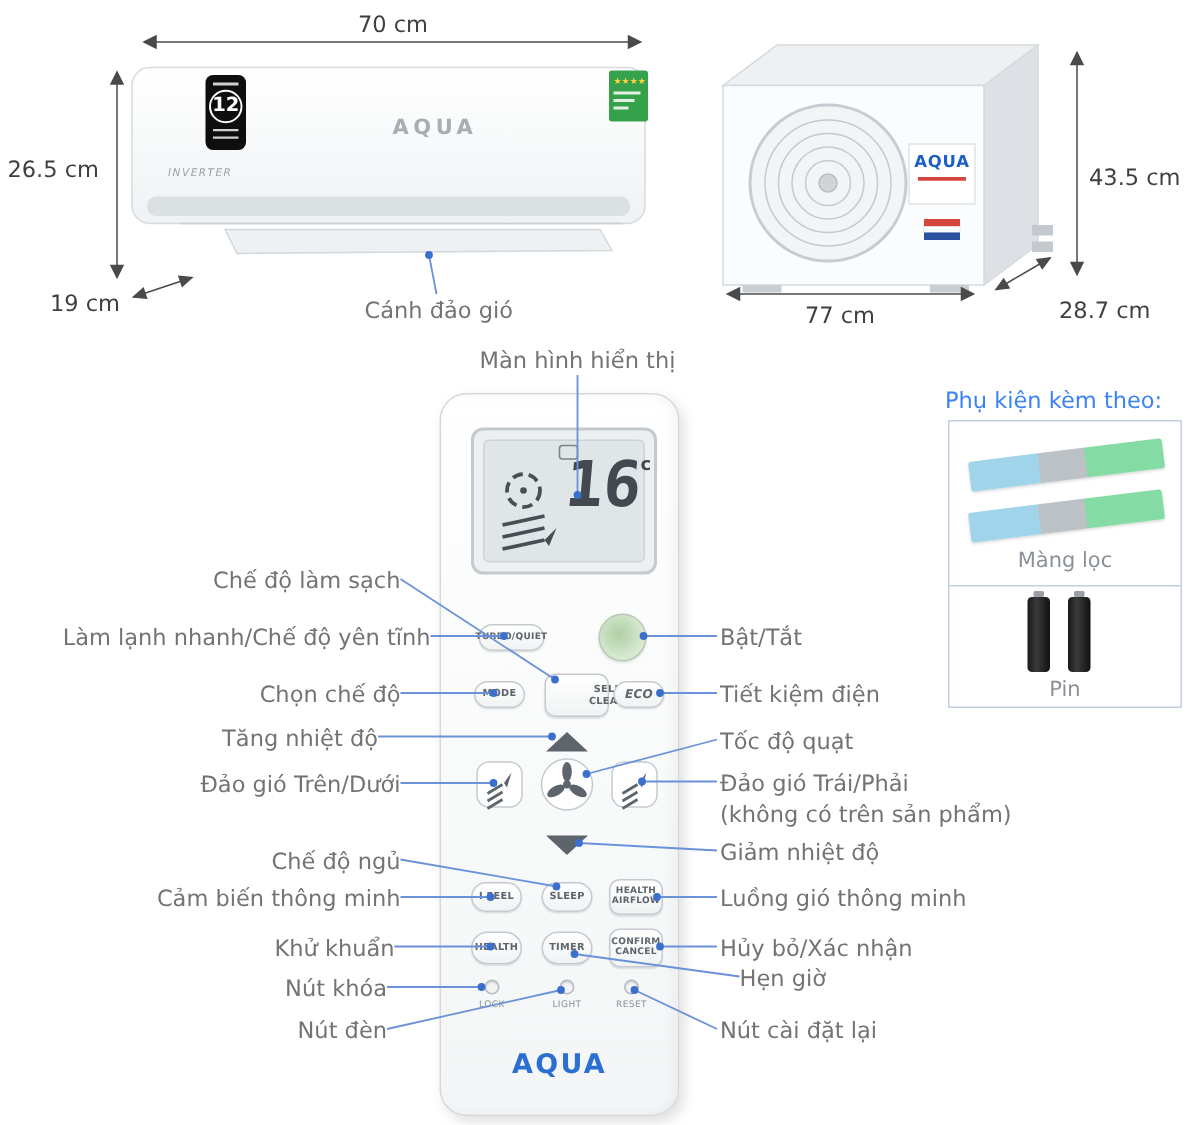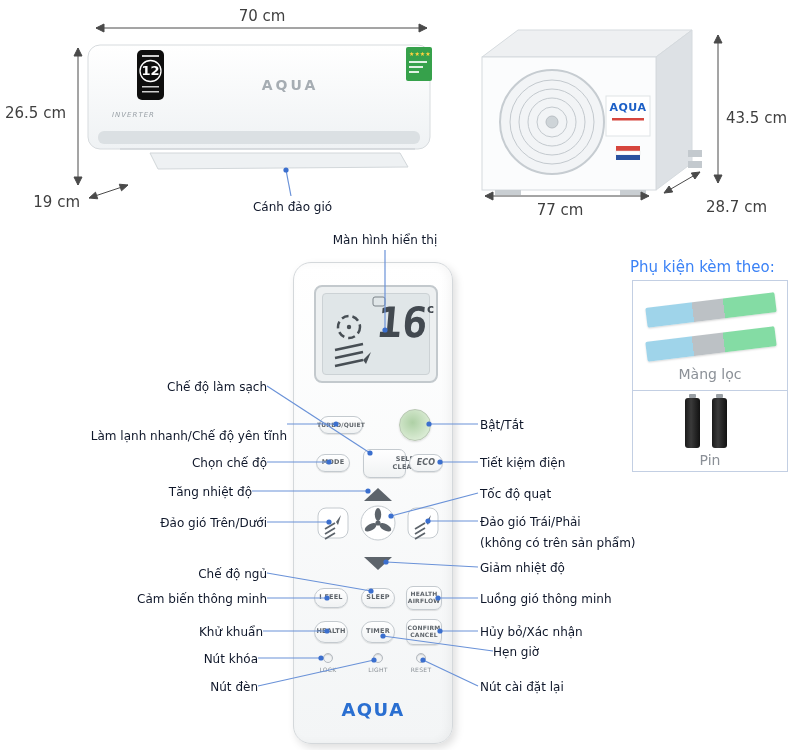--- a/index.html
+++ b/index.html
@@ -1,21 +1,21 @@
 <!DOCTYPE html>
 <html><head>
 <meta charset="utf-8">
 <style>
   html,body{margin:0;padding:0;background:#fff;}
   .canvas{position:relative;width:800px;height:750px;background:#ffffff;overflow:hidden;
           font-family:"DejaVu Sans","Liberation Sans",sans-serif;}
   svg{display:block;}
   .layer{position:absolute;left:0;top:0;pointer-events:none;}
   .dim{position:absolute;color:#3f3f3f;font-size:15px;line-height:17px;white-space:nowrap;}
-  .co{position:absolute;color:#0f172a;font-size:12px;line-height:21px;white-space:nowrap;}
+  .co{position:absolute;color:#737373;font-size:15px;line-height:21px;white-space:nowrap;}
   .co .l2{display:block;}
   .unit-text{position:absolute;white-space:nowrap;}
   
   .remote{position:absolute;left:293px;top:262px;width:158px;height:480px;border-radius:18px;
           background:linear-gradient(180deg,#ffffff,#f3f5f6);border:1px solid #d4d8db;
           box-shadow:3px 4px 9px rgba(0,0,0,.13), inset -4px 0 8px rgba(0,0,0,.04);}
   .lcd{position:absolute;left:20px;top:22px;width:124px;height:98px;border-radius:8px;
        background:#edf0f1;border:2px solid #c3c9cd;box-sizing:border-box;}
   .lcd-inner{position:absolute;inset:6px;background:#e0e6e8;border:1px solid #ccd2d5;border-radius:4px;}
   .lcd-temp{position:absolute;left:54px;top:8px;font-family:"DejaVu Sans Mono",monospace;
@@ -277,21 +277,21 @@
   <div class="dim" style="left:0px;top:105px;width:66px;text-align:right;">26.5 cm</div>
   <div class="dim" style="left:18px;top:194px;width:62px;text-align:right;">19 cm</div>
   <div class="dim" style="left:515px;top:202px;width:90px;text-align:center;">77 cm</div>
   <div class="dim" style="left:726px;top:110px;width:70px;">43.5 cm</div>
   <div class="dim" style="left:706px;top:199px;width:84px;">28.7 cm</div>
 
   <div class="co" style="left:225px;top:197px;width:135px;text-align:center;">Cánh đảo gió</div>
   <div class="co" style="left:300px;top:230px;width:170px;text-align:center;">Màn hình hiển thị</div>
 
   <div class="co" style="right:533px;top:377px;text-align:left;">Chế độ làm sạch</div>
-  <div class="co" style="right:513px;top:415px;text-align:right;margin-top:11px;">Làm lạnh nhanh/Chế độ yên tĩnh</div>
+  <div class="co" style="right:513px;top:415px;text-align:right;">Làm lạnh nhanh/Chế độ yên tĩnh</div>
   <div class="co" style="right:533px;top:453px;text-align:right;">Chọn chế độ</div>
   <div class="co" style="right:548px;top:482px;text-align:right;">Tăng nhiệt độ</div>
   <div class="co" style="right:533px;top:513px;text-align:right;">Đảo gió Trên/Dưới</div>
   <div class="co" style="right:533px;top:564px;text-align:right;">Chế độ ngủ</div>
   <div class="co" style="right:533px;top:589px;text-align:right;">Cảm biến thông minh</div>
   <div class="co" style="right:537px;top:622px;text-align:right;">Khử khuẩn</div>
   <div class="co" style="right:542px;top:649px;text-align:right;">Nút khóa</div>
   <div class="co" style="right:542px;top:677px;text-align:left;">Nút đèn</div>
 
   <div class="co" style="left:480px;top:415px;">Bật/Tắt</div>

